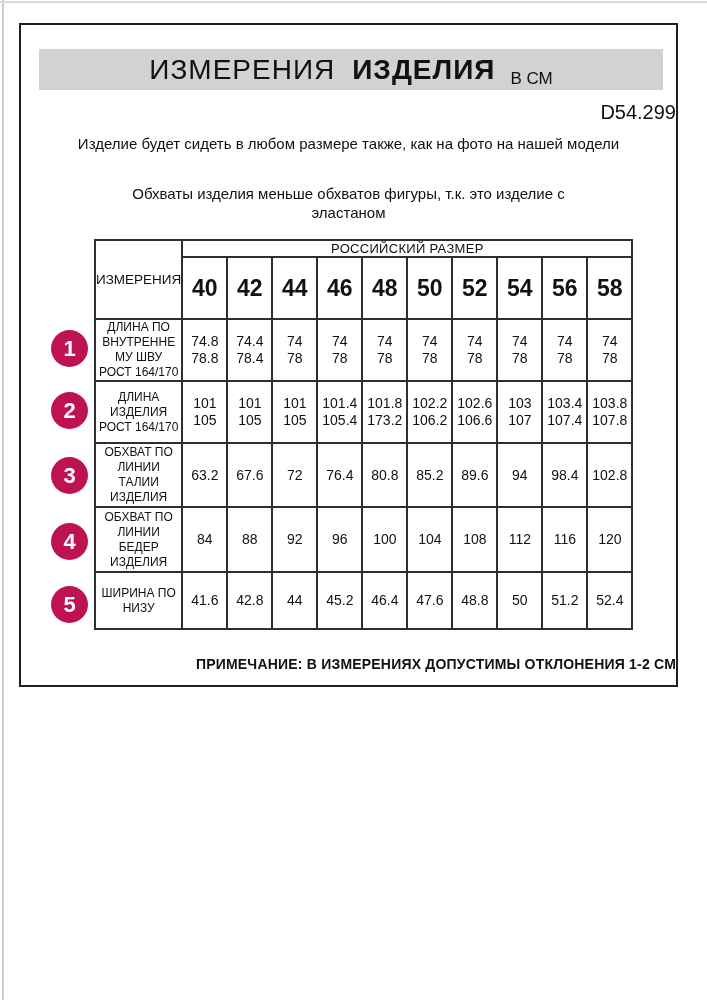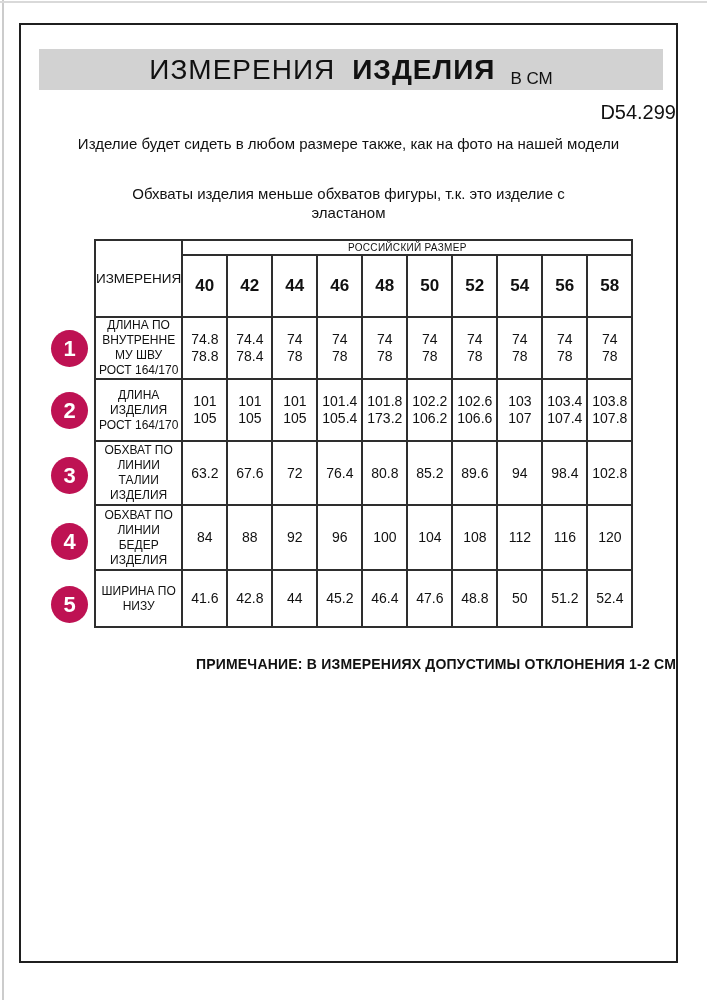--- a/index.html
+++ b/index.html
@@ -5,21 +5,21 @@
   html,body { margin:0; padding:0; }
   body {
     width:707px; height:1000px; background:#ffffff; position:relative;
     font-family:"Liberation Sans","DejaVu Sans",sans-serif; color:#111;
     overflow:hidden;
   }
   .edge-left { position:absolute; left:2px; top:0; width:2px; height:1000px; background:#cccccc; }
   .edge-top  { position:absolute; left:0; top:1px; width:707px; height:2px; background:#d9d9d9; }
 
   .frame {
-    position:absolute; left:19px; top:23px; width:659px; height:940px;
+    position:absolute; left:19px; top:23px; width:659px; height:664px;
     border:2px solid #1f1f1f; box-sizing:border-box;
   }
 
   .title-bar {
     position:absolute; left:18px; top:24px; width:624px; height:41px;
     display:flex; align-items:center; justify-content:center;
   }
   .t-reg  { font-size:28px; font-weight:400; letter-spacing:1px; }
   .t-bold { font-size:28px; font-weight:bold; letter-spacing:1px; margin-left:17px; }
   .t-unit { font-size:17px; font-weight:400; margin-left:15px; margin-top:18px; }
@@ -37,22 +37,22 @@
 
   table.size-table {
     position:absolute; left:73px; top:214px;
     border-collapse:collapse; table-layout:fixed;
   }
   table.size-table td {
     border:2px solid #2e2e2e; text-align:center; vertical-align:middle;
     padding:0; background:#fff;
   }
   td.corner { width:85px; font-size:13.5px; }
-  tr.group-row td.group { height:13px; font-size:10px; letter-spacing:0.3px;border-radius:8px; }
-  tr.sizes-row td { width:43px; height:60px; font-size:17px; font-weight:bold; }
+  tr.group-row td.group { height:13px; font-size:13px; letter-spacing:0.3px;border-radius:8px; }
+  tr.sizes-row td { width:43px; height:60px; font-size:23px; font-weight:bold; }
   td.label-cell { font-size:12px; line-height:15px; white-space:pre-line; padding:2px 1px; }
   td.value-cell { font-size:14px; line-height:17px; white-space:pre-line; }
 
   .circle {
     position:absolute; left:30px; width:37px; height:37px; border-radius:50%;
     display:flex; align-items:center; justify-content:center;
     color:#ffffff; font-size:22px; font-weight:bold;
   }
 
   .footnote {

